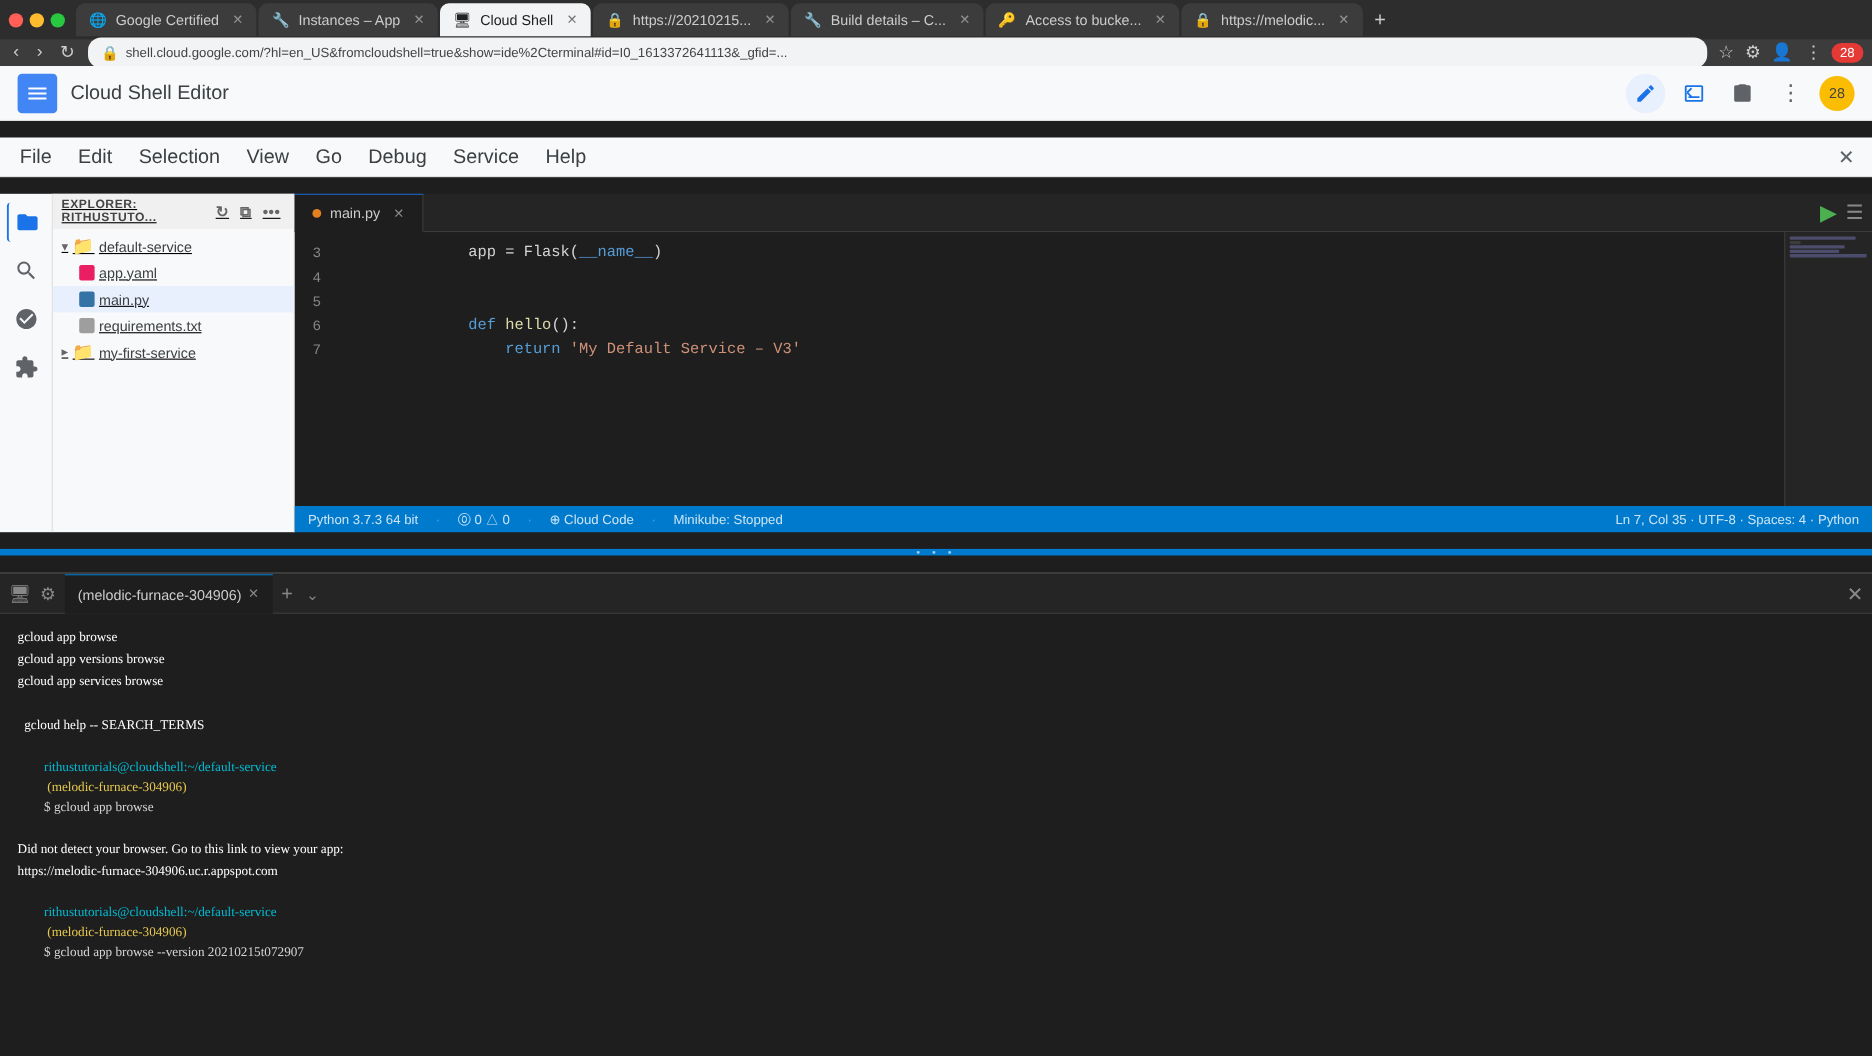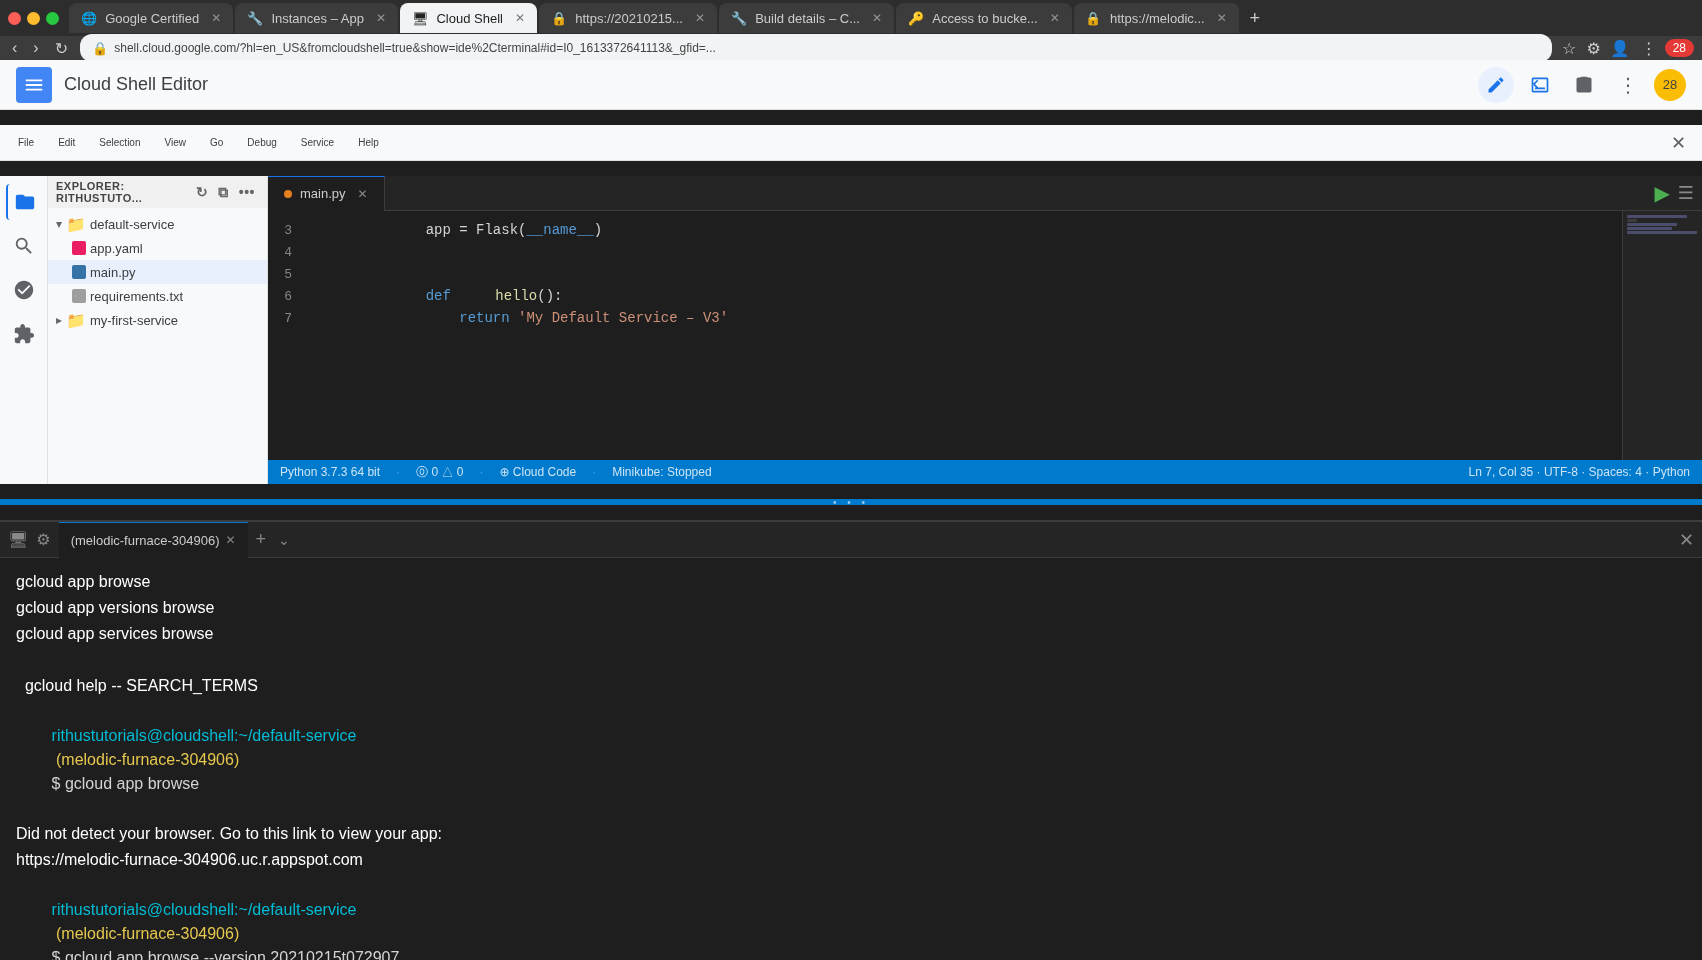--- a/index.html
+++ b/index.html
@@ -28,33 +28,33 @@
     .cloud-shell-logo { width: 36px; height: 36px; background: #4285f4; border-radius: 4px; display: flex; align-items: center; justify-content: center; color: white; font-size: 18px; flex-shrink: 0; }
     .app-title { font-size: 18px; color: #3c4043; font-weight: 400; }
     .header-spacer { flex: 1; }
     .header-actions { display: flex; gap: 8px; align-items: center; }
     .header-icon-btn { width: 36px; height: 36px; border-radius: 50%; display: flex; align-items: center; justify-content: center; cursor: pointer; color: #5f6368; font-size: 18px; }
     .header-icon-btn.active { background: #e8f0fe; color: #1a73e8; }
     .user-avatar { width: 32px; height: 32px; background: #fbbc04; border-radius: 50%; display: flex; align-items: center; justify-content: center; font-size: 13px; color: #444; font-weight: 500; cursor: pointer; }
 
     
     .menu-bar { display: flex; align-items: center; height: 36px; background: #f8f9fa; border-bottom: 1px solid #e0e0e0; padding: 0 8px; gap: 4px; }
-    .menu-item { padding: 4px 10px; font-size: 10px; color: #3c4043; cursor: pointer; border-radius: 4px; }
+    .menu-item { padding: 4px 10px; font-size: 18px; color: #3c4043; cursor: pointer; border-radius: 4px; }
     .close-btn-right { margin-left: auto; color: #5f6368; font-size: 18px; cursor: pointer; padding: 4px 8px; }
 
     
     .editor-main { display: flex; flex: 1; overflow: hidden; }
 
     
     .sidebar-icons { width: 48px; background: #f8f9fa; border-right: 1px solid #e0e0e0; display: flex; flex-direction: column; align-items: center; padding-top: 8px; gap: 8px; }
     .sidebar-icon-btn { width: 36px; height: 36px; display: flex; align-items: center; justify-content: center; color: #5f6368; font-size: 18px; cursor: pointer; border-radius: 4px; }
     .sidebar-icon-btn.active { color: #1a73e8; border-left: 2px solid #1a73e8; }
 
     
-    .file-explorer { width: 220px; background: #f8f9fa; border-right: 1px solid #e0e0e0; display: flex; flex-direction: column; }
+    .file-explorer { width: 220px; background: #f8f9fa; border-right: 1px solid #e0e0e0; display: flex; flex-direction: column; text-decoration: underline; }
     .explorer-header { display: flex; align-items: center; height: 32px; padding: 0 8px; background: #f0f0f0; font-size: 11px; font-weight: 600; color: #444; text-transform: uppercase; letter-spacing: 0.5px; gap: 4px; }
     .explorer-header-actions { margin-left: auto; display: flex; gap: 2px; }
     .explorer-action-btn { color: #666; font-size: 14px; cursor: pointer; padding: 2px 4px; }
     .explorer-tree { flex: 1; overflow-y: auto; padding: 4px 0; }
     .tree-item { display: flex; align-items: center; height: 24px; padding: 0 8px; font-size: 13px; cursor: pointer; gap: 4px; }
     .tree-item.active { background: #e8f0fe; }
     .file-icon { width: 14px; height: 14px; border-radius: 2px; flex-shrink: 0; }
     .file-icon.yaml { background: #e91e63; }
     .file-icon.py { background: #3572A5; }
     .file-icon.txt { background: #9e9e9e; }
@@ -69,41 +69,41 @@
     .editor-tab .tab-x { color: #888; font-size: 12px; margin-left: 4px; }
     .run-btn { margin-left: auto; margin-right: 8px; color: #4caf50; font-size: 20px; cursor: pointer; }
     .list-btn { color: #888; font-size: 18px; cursor: pointer; margin-right: 8px; }
 
     
     .code-content { flex: 1; overflow: auto; padding: 8px 0; font-family: 'Courier New', Courier, monospace; font-size: 14px; }
     .code-line { display: flex; align-items: center; height: 22px; }
     .line-num { width: 40px; text-align: right; padding-right: 16px; color: #858585; font-size: 13px; flex-shrink: 0; user-select: none; }
     .line-content { color: #d4d4d4; white-space: pre; }
     .kw { color: #569cd6; }
-    .fn { color: #dcdcaa; margin-left: 36px; }
+    .fn { color: #dcdcaa; }
     .str { color: #ce9178; }
     .dec { color: #c586c0; }
     .punc { color: #d4d4d4; }
 
     .status-bar { height: 24px; background: #007acc; display: flex; align-items: center; padding: 0 12px; gap: 16px; font-size: 12px; color: #fff; }
     .status-item { color: rgba(255,255,255,0.8); }
     .status-sep { color: rgba(255,255,255,0.3); }
     .resize-handle { height: 6px; background: #007acc; cursor: row-resize; display: flex; align-items: center; justify-content: center; }
     .resize-dots { color: rgba(255,255,255,0.6); font-size: 10px; letter-spacing: 4px; }
 
     
     .terminal-container { height: 440px; background: #1e1e1e; display: flex; flex-direction: column; border-top: 2px solid #3c3c3c; }
     .terminal-header { display: flex; align-items: center; height: 36px; background: #252526; border-bottom: 1px solid #3c3c3c; padding: 0 8px; gap: 8px; }
     .terminal-icon { color: #888; font-size: 16px; }
     .terminal-settings { color: #888; font-size: 16px; cursor: pointer; }
     .terminal-tab { display: flex; align-items: center; gap: 6px; background: #1e1e1e; height: 36px; padding: 0 12px; font-size: 13px; color: #ccc; border-top: 1px solid #007acc; }
     .terminal-tab-close { color: #888; font-size: 12px; cursor: pointer; }
     .terminal-new { color: #888; font-size: 18px; cursor: pointer; }
     .terminal-close { margin-left: auto; color: #888; font-size: 18px; cursor: pointer; }
-    .terminal-content { flex: 1; overflow-y: auto; padding: 12px 16px; font-family: Liberation Sans, sans-serif; font-size: 16px; color: #d4d4d4; line-height: 1.5; }
+    .terminal-content { flex: 1; overflow-y: auto; padding: 12px 16px; font-family: Liberation Serif, serif; font-size: 12px; color: #d4d4d4; line-height: 1.5; }
     .t-line { white-space: pre-wrap; word-break: break-all; margin-bottom: 2px; }
     .t-white { color: #ffffff; }
     .t-prompt-path { color: #00bcd4; }
     .t-prompt-project { color: #e6c84e; }
     .t-prompt-dollar { color: #d4d4d4; }
     @keyframes blink { 0%, 100% { opacity: 1; } 50% { opacity: 0; } }
 
     
     .minimap { width: 80px; background: #252526; border-left: 1px solid #3c3c3c; overflow: hidden; }
     .minimap-content { padding: 4px; }

